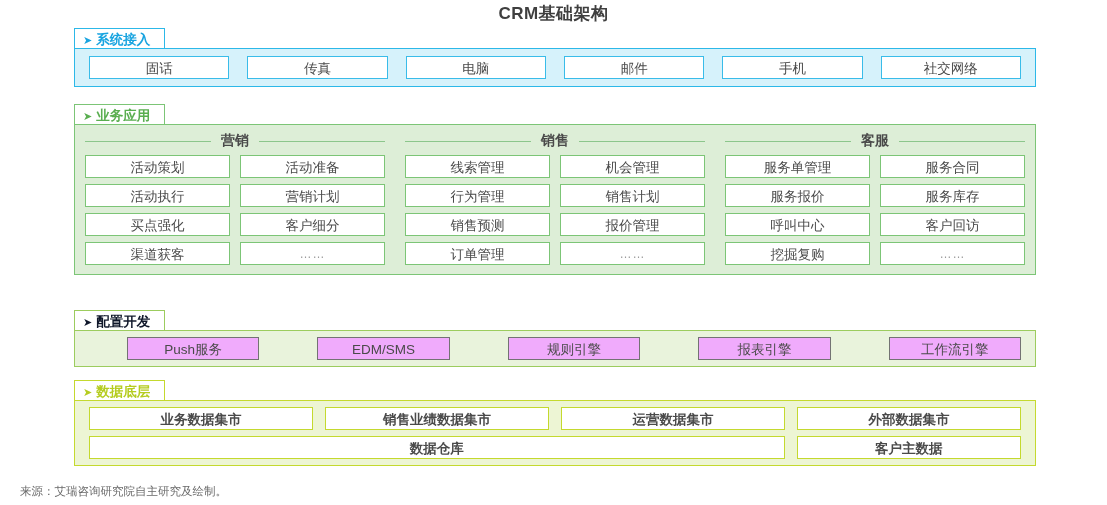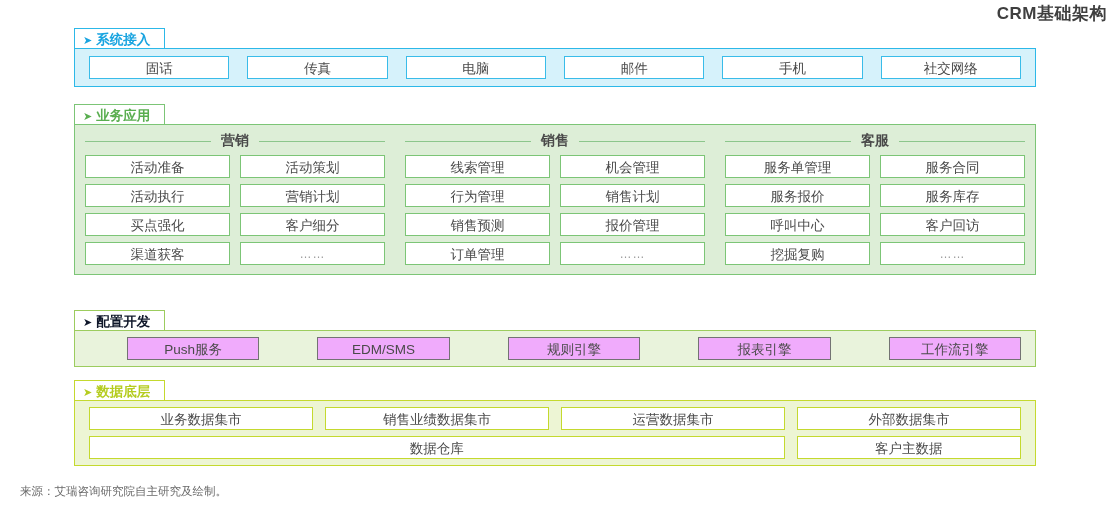--- a/index.html
+++ b/index.html
@@ -9,21 +9,21 @@
     font-family:"Liberation Sans","DejaVu Sans",sans-serif;
     color:#4a4a4a;
     overflow:hidden;
     position:relative;
   }
   .page{position:relative;width:1107px;height:505px;}
 
   
   .chart-title{
     position:absolute;left:0;top:2px;width:1107px;
-    text-align:right;
+    text-align:center;
     font-size:17px;font-weight:bold;color:#3f3f3f;
     letter-spacing:.5px;
   }
 
   
   .section{position:absolute;left:74px;width:962px;}
   .sec-tab{
     position:relative;
     display:inline-block;
     height:21px;
@@ -103,21 +103,21 @@
   }
   .biz-grid{display:flex;flex-direction:column;gap:6px;}
   .biz-line{display:flex;gap:10px;}
   .biz-line .cell{flex:1 1 0;}
 
   
   .cfg-row{display:flex;gap:20px;padding:6px 14px;}
   .cfg-row .cell{flex:1 1 0;}
 
   
-  .data-body{padding:6px 14px;display:flex;flex-direction:column;gap:6px;}
+  .data-body{padding:6px 14px;display:flex;flex-direction:column;gap:6px;font-weight:bold;}
   .data-line{display:flex;gap:12px;}
   .data-line .cell{flex:1 1 0;}
   .data-line .cell.wide3{flex:3.12 1 0;}
 
   
   .source{
     position:absolute;left:20px;top:484px;
     font-size:11.5px;color:#6a6a6a;
   }
   
@@ -160,22 +160,22 @@
       <div class="biz-cols">
 
         <div class="biz-col">
           <div class="group-head">
             <span class="ln"></span>
             <span class="gname">营销</span>
             <span class="ln"></span>
           </div>
           <div class="biz-grid">
             <div class="biz-line">
+              <div class="cell">活动策划</div>
               <div class="cell">活动准备</div>
-              <div class="cell">活动策划</div>
             </div>
             <div class="biz-line">
               <div class="cell">活动执行</div>
               <div class="cell">营销计划</div>
             </div>
             <div class="biz-line">
               <div class="cell">买点强化</div>
               <div class="cell">客户细分</div>
             </div>
             <div class="biz-line">

